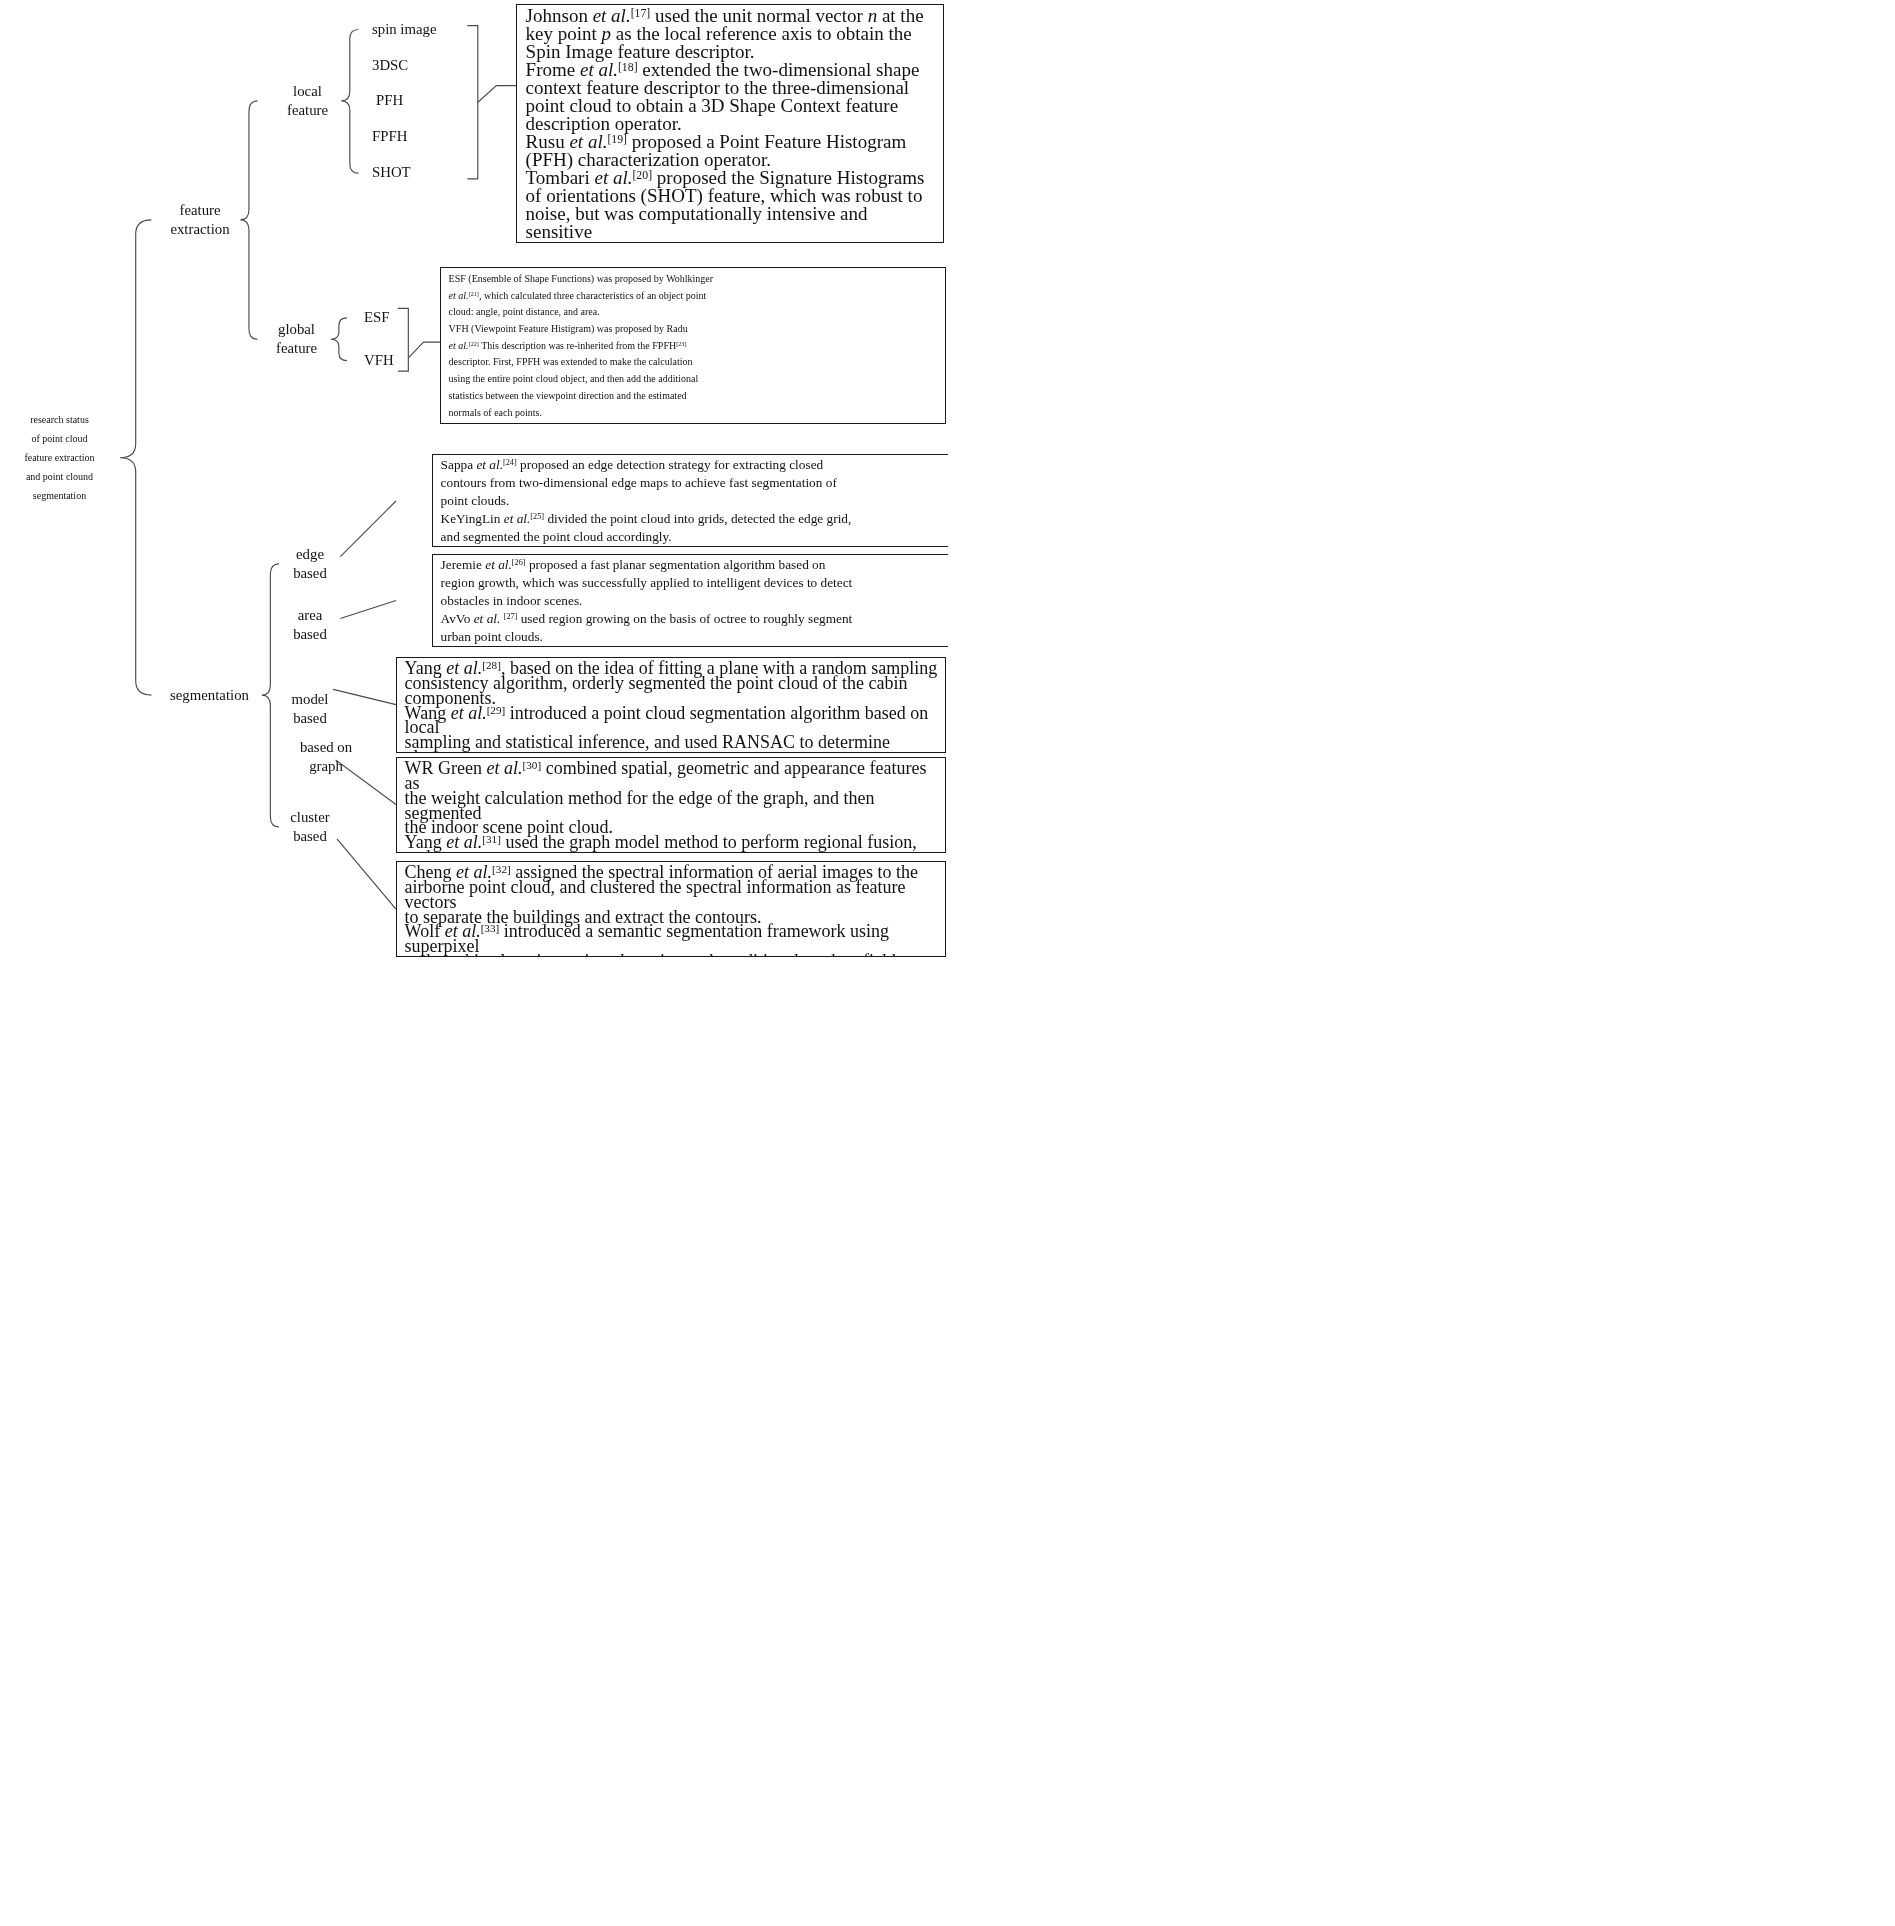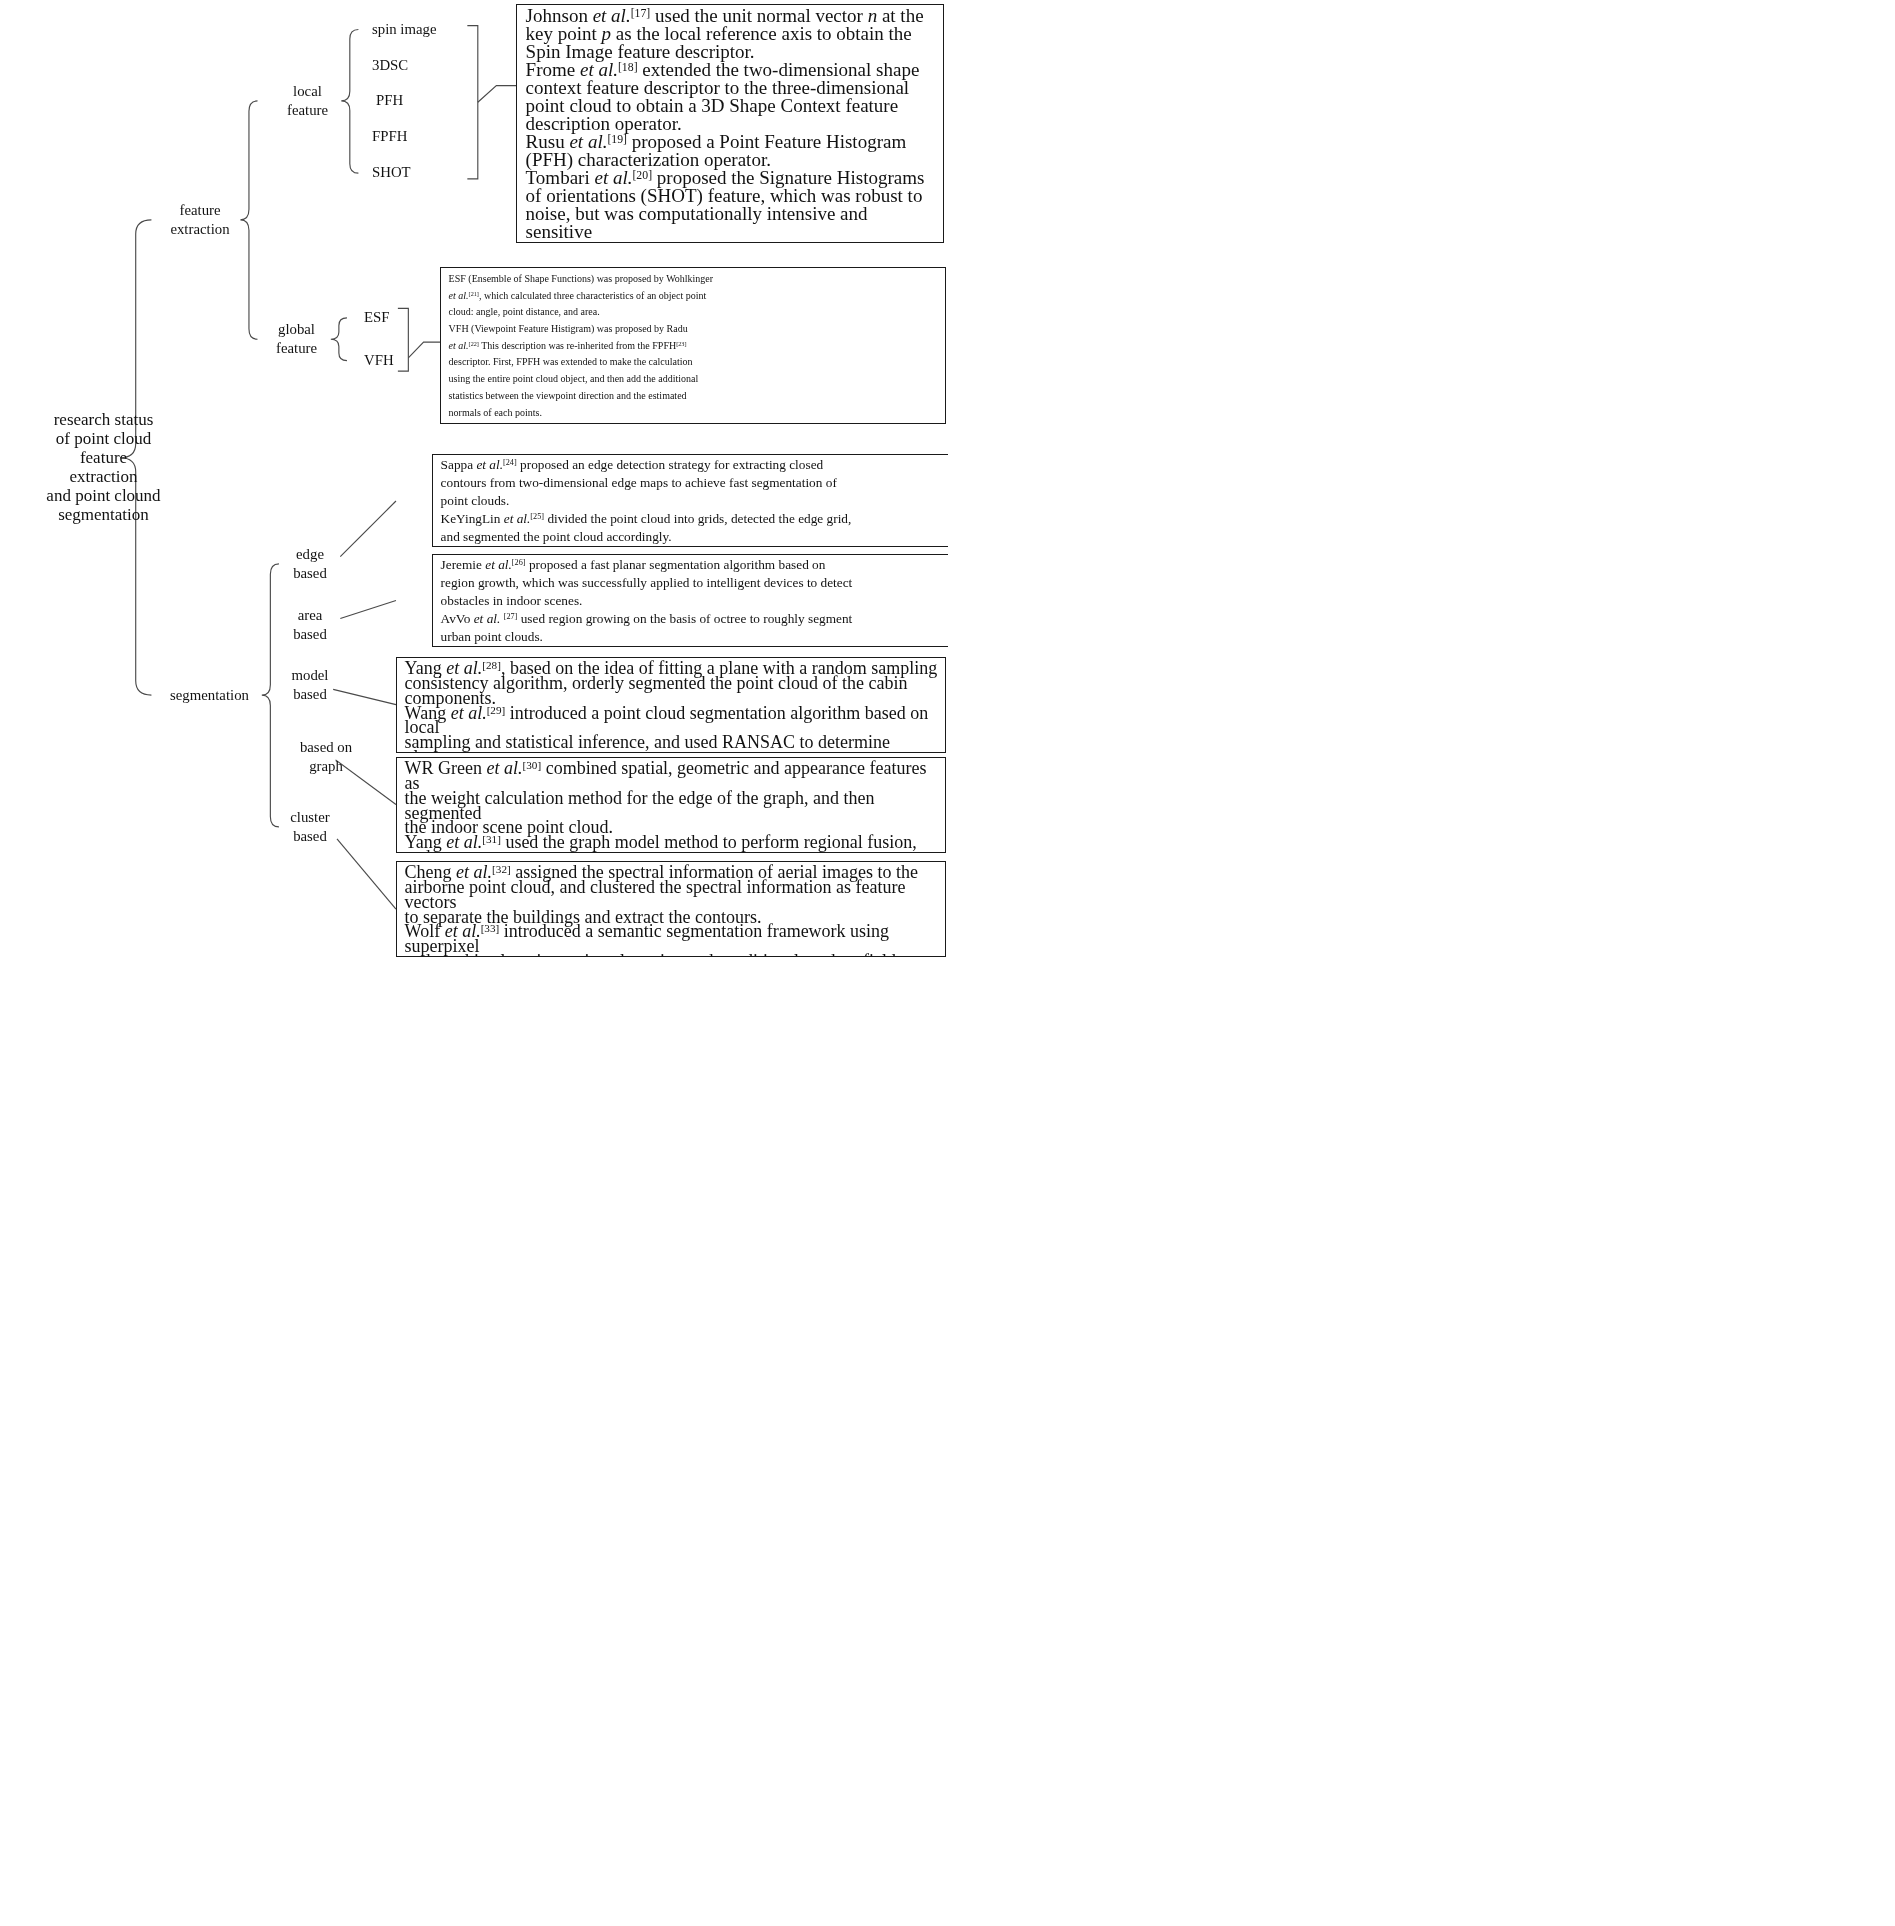--- a/index.html
+++ b/index.html
@@ -6,21 +6,21 @@
   body {
     width:948px; height:963px; position:relative; overflow:hidden;
     font-family:"Liberation Serif","DejaVu Serif",serif; color:#121212;
   }
   .overlay { position:absolute; left:0; top:0; width:948px; height:963px; pointer-events:none; }
   .overlay path { fill:none; stroke:#4a4a4a; stroke-width:2.4px; }
   .label {
     position:absolute; text-align:center; white-space:pre-line;
     font-size:14.8px; line-height:19px;
   }
-  .label.root { font-size:17px;padding-left:44px; }
+  .label.root { font-size:10px; }
   .item { position:absolute; font-size:14.8px; line-height:19px; white-space:nowrap; }
   .bx {
     position:absolute; box-sizing:border-box; background:#fff;
     border:1px solid #1a1a1a; white-space:pre-line; overflow:hidden;
     text-align:left;
   }
   .bx sup { font-size:0.62em; line-height:0; position:relative; top:-0.45em; vertical-align:baseline; }
   .bx1 { font-size:19px; line-height:18px; padding:2.4px 8.6px; border-width:1.4px; }
   .bx2 { font-size:10px; line-height:16.7px; padding:2.9px 7.6px; }
   .bx34 { font-size:13.3px; line-height:18px; padding:1px 7.6px;margin-left:36px; }
@@ -69,21 +69,21 @@
 
 <div class="item" style="left:364px; top:308px;">ESF</div>
 <div class="item" style="left:364px; top:351px;">VFH</div>
 
 <div class="label" style="left:157px; top:686px; width:105px;">segmentation</div>
 
 <div class="label" style="left:279px; top:545px; width:62px;">edge
 based</div>
 <div class="label" style="left:279px; top:606px; width:62px;">area
 based</div>
-<div class="label" style="left:279px; top:666px; width:62px;">model
+<div class="label" style="left:279px; top:690px; width:62px;">model
 based</div>
 <div class="label" style="left:287px; top:738px; width:62px;margin-left:8px;">based on
 graph</div>
 <div class="label" style="left:279px; top:808px; width:62px;">cluster
 based</div>
 
 <div class="bx bx1" style="left:516px; top:3.8px; width:428px; height:239px;">Johnson <i>et al.</i><sup>[17]</sup> used the unit normal vector <i>n</i> at the<br>key point <i>p</i> as the local reference axis to obtain the<br>Spin Image feature descriptor.<br>Frome <i>et al.</i><sup>[18]</sup> extended the two-dimensional shape<br>context feature descriptor to the three-dimensional<br>point cloud to obtain a 3D Shape Context feature<br>description operator.<br>Rusu <i>et al.</i><sup>[19]</sup> proposed a Point Feature Histogram<br>(PFH) characterization operator.<br>Tombari <i>et al.</i><sup>[20]</sup> proposed the Signature Histograms<br>of orientations (SHOT) feature, which was robust to<br>noise, but was computationally intensive and sensitive<br>to density changes.</div>
 
 <div class="bx bx2" style="left:440px; top:267px; width:506px; height:157px;">ESF (Ensemble of Shape Functions) was proposed by Wohlkinger<br><i>et al.</i><sup>[21]</sup>, which calculated three characteristics of an object point<br>cloud: angle, point distance, and area.<br>VFH (Viewpoint Feature Histigram) was proposed by Radu<br><i>et al.</i><sup>[22]</sup> This description was re-inherited from the FPFH<sup>[23]</sup><br>descriptor. First, FPFH was extended to make the calculation<br>using the entire point cloud object, and then add the additional<br>statistics between the viewpoint direction and the estimated<br>normals of each points.</div>
 

